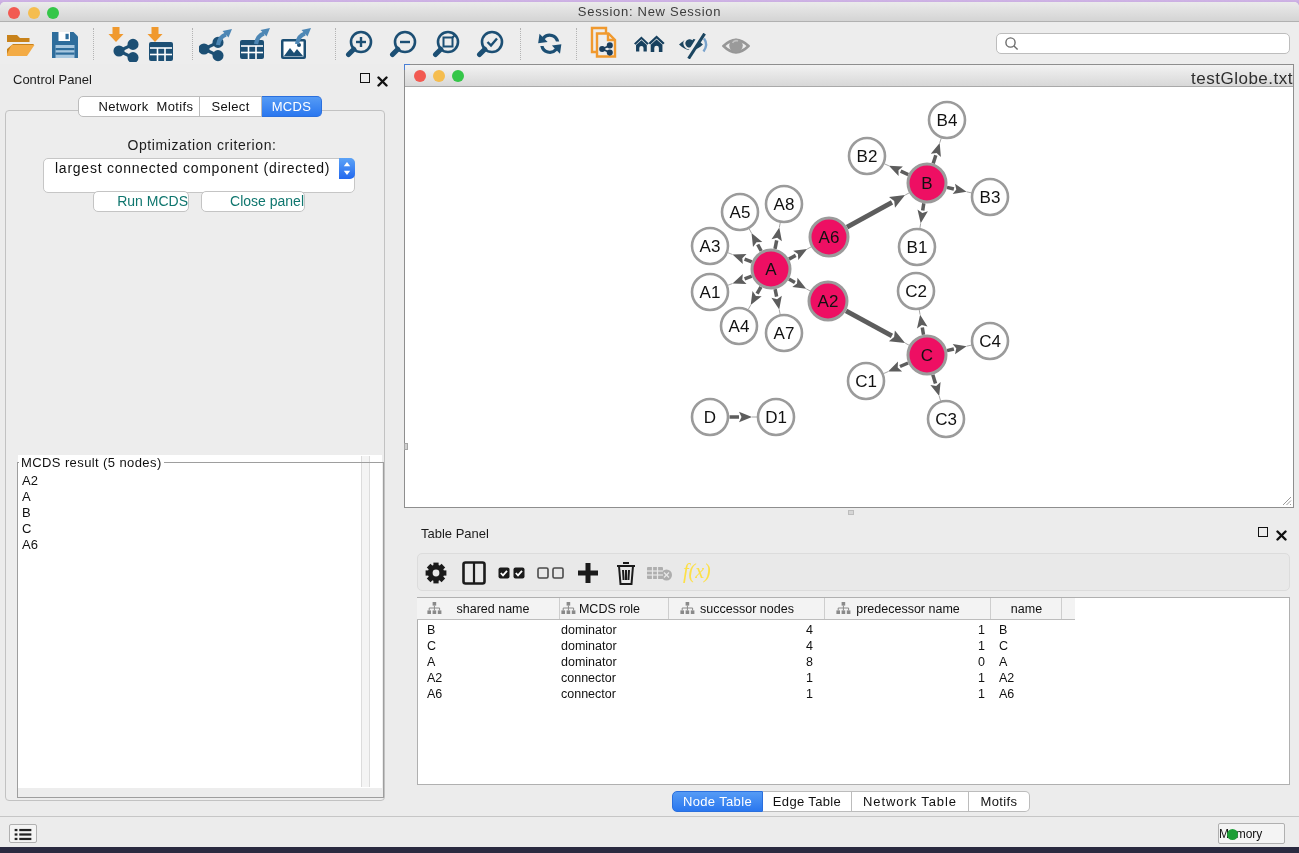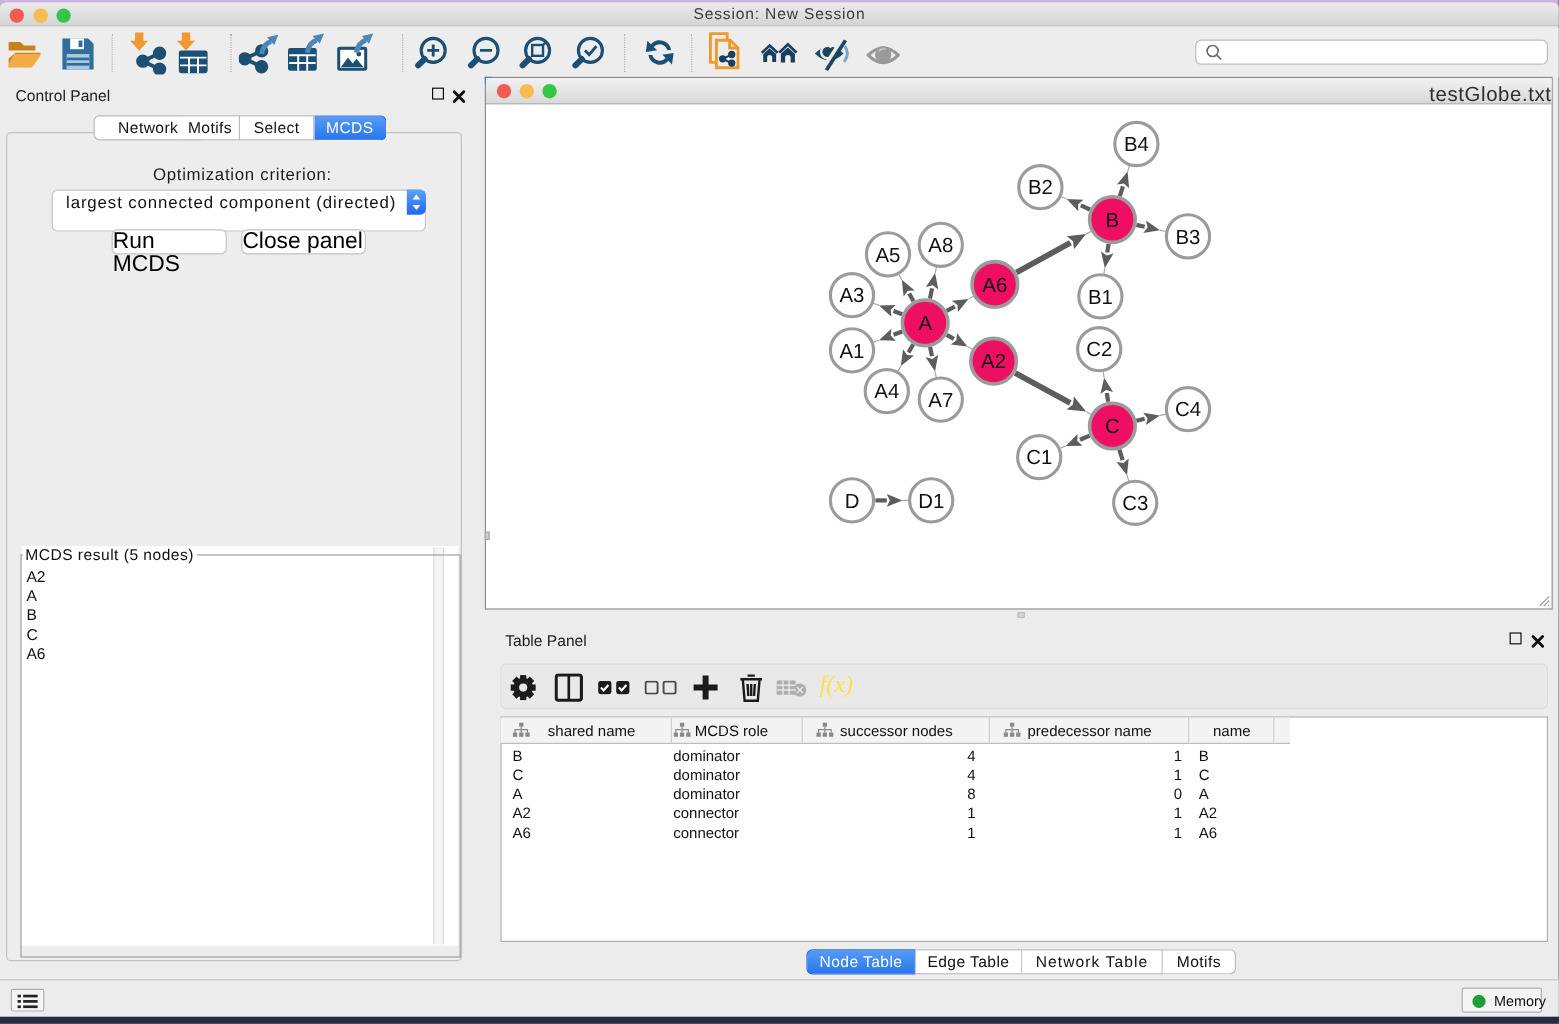--- a/index.html
+++ b/index.html
@@ -14,22 +14,22 @@
 .phead{position:absolute;font-size:13px;color:#1c1c1c}
 .segtab{position:absolute;height:21px;background:#fff;border:1px solid #bcbcbc;font-size:13px;letter-spacing:0.35px;color:#111;
  text-align:center;line-height:19px}
 .segsel{background:linear-gradient(180deg,#559bf5,#2a77ef);color:#fff;border-color:#2a6fdd}
 .flicon{position:absolute;width:10px;height:10px;border:1.6px solid #111}
 #cp-content{position:absolute;left:5px;top:110px;width:380px;height:691px;border:1px solid #c2c2c2;border-radius:4px;background:#ededed}
 #dropdown{position:absolute;left:43px;top:158px;width:312px;height:35px;background:#fff;border:1px solid #c6c6c6;border-radius:5px;
  font-size:14px;letter-spacing:0.75px;color:#111;line-height:19px;padding-left:11px}
 #dropstep{position:absolute;left:339px;top:158px;width:16px;height:21px;border-radius:0 5px 5px 0;
  background:linear-gradient(180deg,#5ca3f7,#2268ee)}
-.btn{position:absolute;height:21px;background:#fff;border:1px solid #c4c4c4;border-radius:5px;font-size:19px;color:#000000;
- text-align:left;line-height:19px}
+.btn{position:absolute;height:21px;background:#fff;border:1px solid #c4c4c4;border-radius:5px;font-size:14px;color:#0f766e;
+ text-align:right;line-height:19px}
 #fieldset{position:absolute;left:17px;top:462px;width:367px;height:336px;border:1px solid #9e9e9e}
 #fieldlegend{position:absolute;left:19px;top:455px;background:#fff;padding:0 2px;font-size:13px;letter-spacing:0.4px;color:#111}
 #mcdslist{position:absolute;left:18px;top:455px;width:364px;height:333px;background:#fff;font-size:13px;color:#111;padding-top:18px}
 #mcdslist div{padding-left:4px;height:16px;line-height:16px}
 #mscroll{position:absolute;left:361px;top:456px;width:9px;height:331px;background:#f4f4f4;border-left:1px solid #dcdcdc;border-right:1px solid #dcdcdc}
 #statusbar{position:absolute;left:0;top:816px;width:1299px;height:31px;background:#ececec;border-top:1px solid #c6c6c6}
 .sbtn{position:absolute;background:#f4f4f4;border:1px solid #b0b0b0;border-radius:2px}
 #netwin{position:absolute;left:404px;top:64px;width:890px;height:444px;background:#fff;border:1px solid #8e8e8e}
 #nettitle{position:absolute;left:0;top:0;width:100%;height:22px;background:linear-gradient(180deg,#f2f2f2,#d8d8d8);border-bottom:1px solid #a9a9a9}
 #tptoolbar{position:absolute;left:417px;top:553px;width:873px;height:38px;background:#e9e9e9;border:1px solid #dcdcdc;border-radius:5px}
@@ -238,21 +238,21 @@
  <g fill="#222">
         <rect x="0" y="1" width="3" height="2.4"></rect>
         <rect x="5" y="1" width="13" height="2.4"></rect>
  <rect x="0" y="5.8" width="3" height="2.4"></rect>
         <rect x="5" y="5.8" width="13" height="2.4"></rect>
  <rect x="0" y="10.6" width="3" height="2.4"></rect>
         <rect x="5" y="10.6" width="13" height="2.4"></rect>
       </g>
     </svg>
   </div>
-<div class="sbtn" style="left:1218px;top:823px;width:67px;height:21px;font-size:12px;color:#111;line-height:20px;padding-left:26px">Memory
+<div class="sbtn" style="left:1218px;top:823px;width:67px;height:21px;font-size:12px;color:#111;line-height:20px;">Memory
  <div style="position:absolute;left:8px;top:4.5px;width:11px;height:11px;border-radius:50%;background:#1d9e37"></div></div>
 
 <div id="netwin">
     <div style="position:absolute;left:-1px;top:-1px;width:6px;height:6px;border-left:2px solid #4a7fd4;border-top:2px solid #4a7fd4"></div>
  <div id="nettitle">
   <div class="tl" style="left:9px;top:5px;background:#f25a52"></div>
   <div class="tl" style="left:28px;top:5px;background:#f5bd4f"></div>
   <div class="tl" style="left:47px;top:5px;background:#35c649"></div>
   <div style="position:absolute;top:4px;width:100%;text-align:right;font-size:17px;letter-spacing:0.5px;color:#2e2e2e">testGlobe.txt</div>
  </div>

